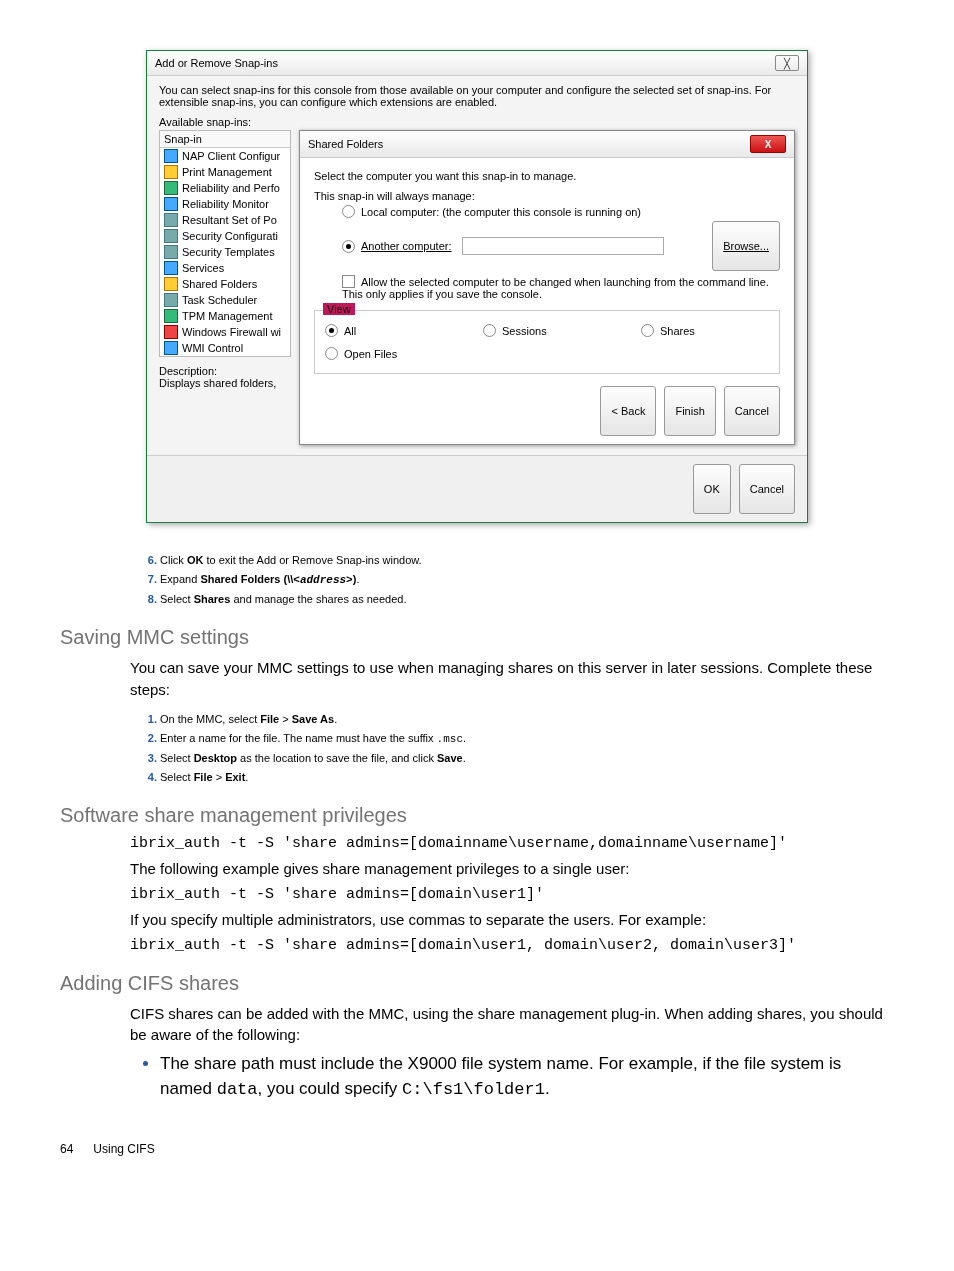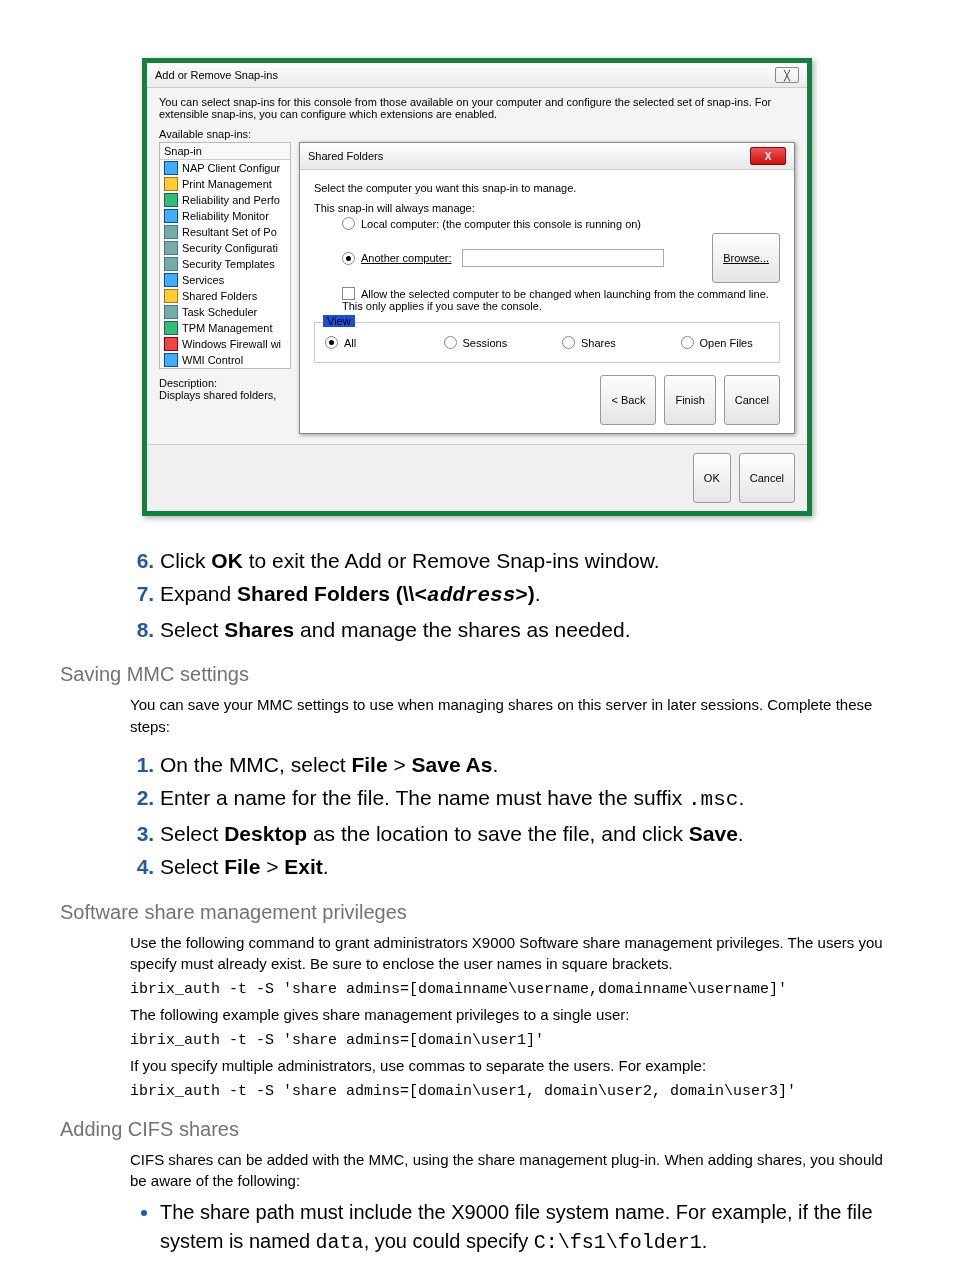--- a/index.html
+++ b/index.html
@@ -8,22 +8,22 @@
     font-family: Arial, Helvetica, sans-serif;
     background: #fff;
     color: #000;
     width: 954px;
   }
   .page {
     padding: 50px 60px 30px 60px;
   }
   .screenshot-box {
     width: 660px;
-    margin: 8px auto 30px auto;
-    border: 5px solid #15803d;
+    margin: 0 auto 30px auto;
+    border: 1px solid #15803d;
     background: #f4f4f4;
     box-shadow: 2px 2px 6px #aaa;
     position: relative;
     font-family: "Segoe UI", Tahoma, sans-serif;
     font-size: 11px;
     color: #000;
   }
   .win-titlebar {
     background: linear-gradient(#fff,#eaeaea);
     padding: 4px 8px;
@@ -113,31 +113,31 @@
     display:inline-block; padding: 18px 10px;
     background: linear-gradient(#fefefe,#e5e5e5);
     border: 1px solid #999; border-radius: 3px;
     font-size: 11px; cursor: default;
   }
   .fieldset-view {
     border: 1px solid #ccc; padding: 6px 10px 10px 10px; margin-top: 10px;
     position: relative;
   }
   .fieldset-view .legend {
-    position: absolute; top: -8px; left: 8px; background:#1d4ed8; padding: 0 4px; font-size:11px;
-  }
-  .view-grid { display:grid; grid-template-columns: 1fr 1fr 1fr 1fr; gap:4px 30px; margin-top:4px; }
+    position: absolute; top: -8px; left: 8px; background:#be185d; padding: 0 4px; font-size:11px;
+  }
+  .view-grid { display:grid; grid-template-columns: 1fr 1fr 1fr; gap:4px 30px; margin-top:4px; }
   .btns-row-right { display:flex; justify-content:flex-end; gap:8px; margin-top: 12px; }
   .outer-footer { display:flex; justify-content:flex-end; gap:8px; padding: 8px 12px; border-top: 1px solid #ccc; background:#f0f0f0; }
 
   
-  ol.steps { margin: 12px 0 12px 0; padding-left: 100px; font-size: 21px; }
+  ol.steps { margin: 12px 0 12px 0; padding-left: 100px; font-size: 11px; }
   ol.steps li { margin: 3px 0; line-height: 1.45; }
   ol.steps li::marker { color:#2159a5; font-weight:bold; }
-  ul.bul { list-style: disc; margin: 0 0 12px 0; padding-left: 100px; font-size: 20px; }
+  ul.bul { list-style: disc; margin: 0 0 12px 0; padding-left: 100px; font-size: 17px; }
   ul.bul li { margin: 3px 0; line-height: 1.45; }
   ul.bul li::marker { color:#2159a5; }
   h2.sec { color:#737373; font-weight: normal; font-size: 20px; margin: 18px 0 8px 0; }
   p.body { font-size: 15px; margin: 6px 0 6px 70px; line-height: 1.45; }
   pre.cmd { font-family: "Courier New", monospace; font-size: 15px; margin: 4px 0 4px 70px; white-space: pre-wrap; }
   .mono-inline { font-family: "Courier New", monospace; }
   .page-footer { font-size: 12px; margin-top: 40px; }
   .page-footer .pn { display:inline-block; width: 30px; }
   b { font-weight: bold; }
   i.addr { font-style: italic; font-family: "Courier New", monospace; font-weight: bold;}
@@ -288,21 +288,20 @@
   <h2 class="sec">Saving MMC settings</h2>
   <p class="body">You can save your MMC settings to use when managing shares on this server in later sessions. Complete these steps:</p>
   <ol class="steps" start="1">
     <li><span>On the MMC, select </span><b>File</b><span> &gt; </span><b>Save As</b><span>.</span></li>
     <li><span>Enter a name for the file. The name must have the suffix </span><span class="mono-inline">.msc</span><span>.</span></li>
     <li><span>Select </span><b>Desktop</b><span> as the location to save the file, and click </span><b>Save</b><span>.</span></li>
     <li><span>Select </span><b>File</b><span> &gt; </span><b>Exit</b><span>.</span></li>
   </ol>
 
   <h2 class="sec">Software share management privileges</h2>
-  <p class="body">Use the following command to grant administrators X9000 Software share management privileges. The users you specify must already exist. Be sure to enclose the user names in square brackets.</p>
   <pre class="cmd">ibrix_auth -t -S 'share admins=[domainname\username,domainname\username]'</pre>
   <p class="body">The following example gives share management privileges to a single user:</p>
   <pre class="cmd">ibrix_auth -t -S 'share admins=[domain\user1]'</pre>
   <p class="body">If you specify multiple administrators, use commas to separate the users. For example:</p>
   <pre class="cmd">ibrix_auth -t -S 'share admins=[domain\user1, domain\user2, domain\user3]'</pre>
 
   <h2 class="sec">Adding CIFS shares</h2>
   <p class="body">CIFS shares can be added with the MMC, using the share management plug-in. When adding shares, you should be aware of the following:</p>
   <ul class="bul">
     <li><span>The share path must include the X9000 file system name. For example, if the file system is named </span><span class="mono-inline">data</span><span>, you could specify </span><span class="mono-inline">C:\fs1\folder1</span><span>.</span></li>

